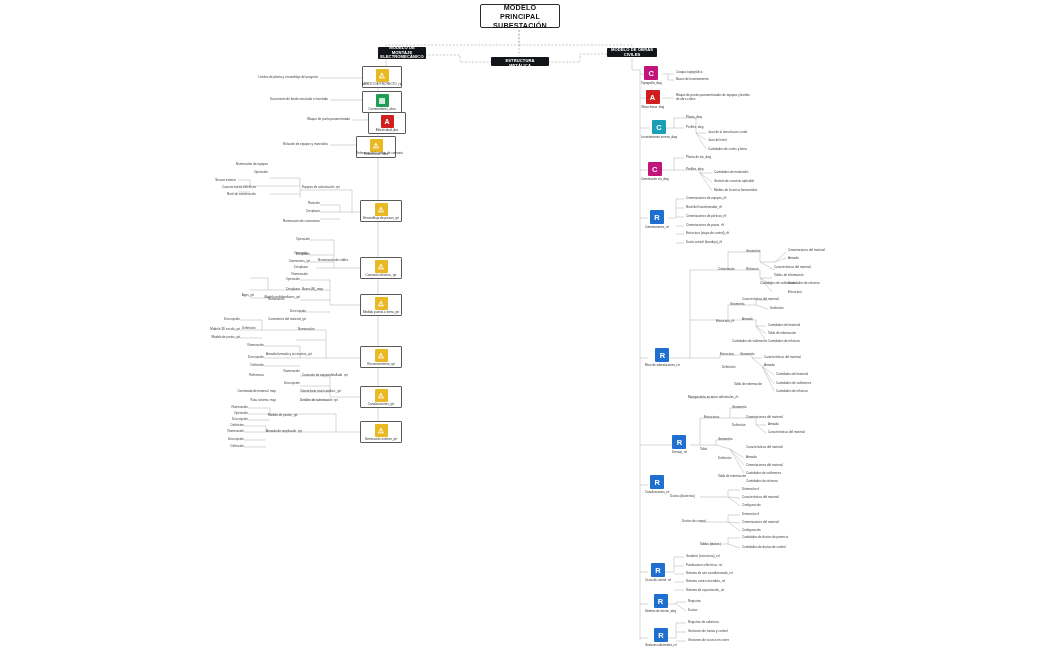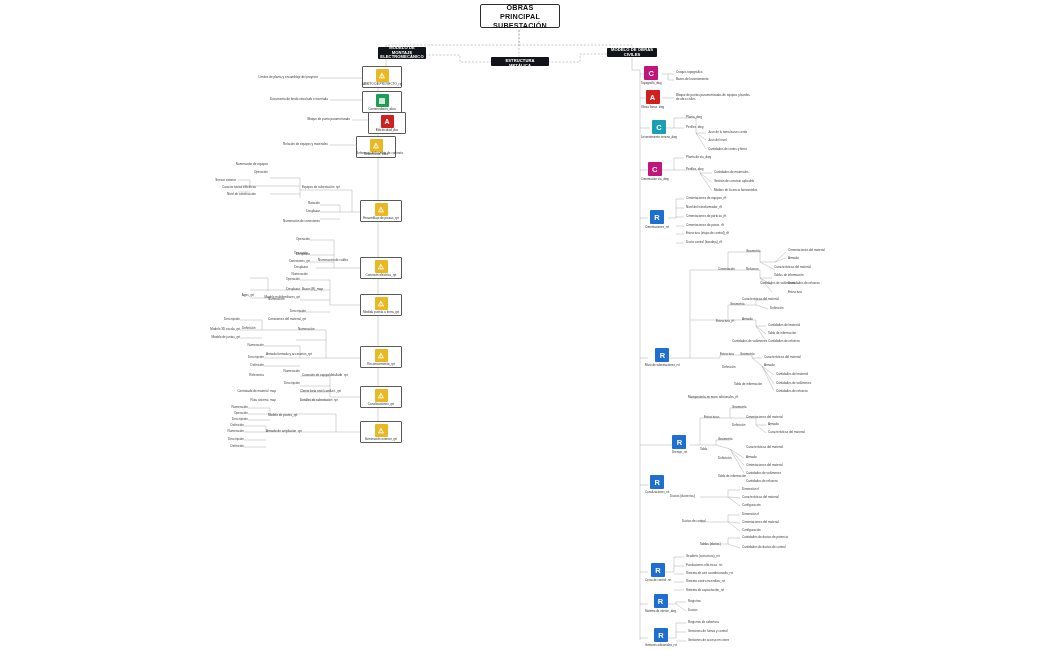--- a/index.html
+++ b/index.html
@@ -213,21 +213,21 @@
   <path class="ln" d="M674 582 L684 582"></path>
   <path class="ln" d="M674 590 L684 590"></path>
   <path class="ln" d="M664 604 L676 604 L676 602 L686 602"></path>
   <path class="ln" d="M676 604 L686 611"></path>
   <path class="ln" d="M664 638 L676 638 L676 623 L686 623"></path>
   <path class="ln" d="M676 632 L686 632"></path>
   <path class="ln" d="M676 641 L686 641"></path>
 </svg>
 
 <div class="node root" style="left:480px;top:4px;width:80px;height:24px;display:flex;align-items:center;justify-content:center;">
-  <span style="white-space:pre-line;">OBRAS PRINCIPAL
+  <span style="white-space:pre-line;">MODELO PRINCIPAL
 SUBESTACIÓN</span>
 </div>
 
 <div class="node blackbox" style="left:378px;top:47px;width:48px;height:12px;">
   <span style="white-space:pre-line;">MODELO DE MONTAJE
 ELECTROMECÁNICO</span>
 </div>
 <div class="node blackbox" style="left:491px;top:57px;width:58px;height:9px;">
   <span>MODELO DE ESTRUCTURA METÁLICA</span>
 </div>

